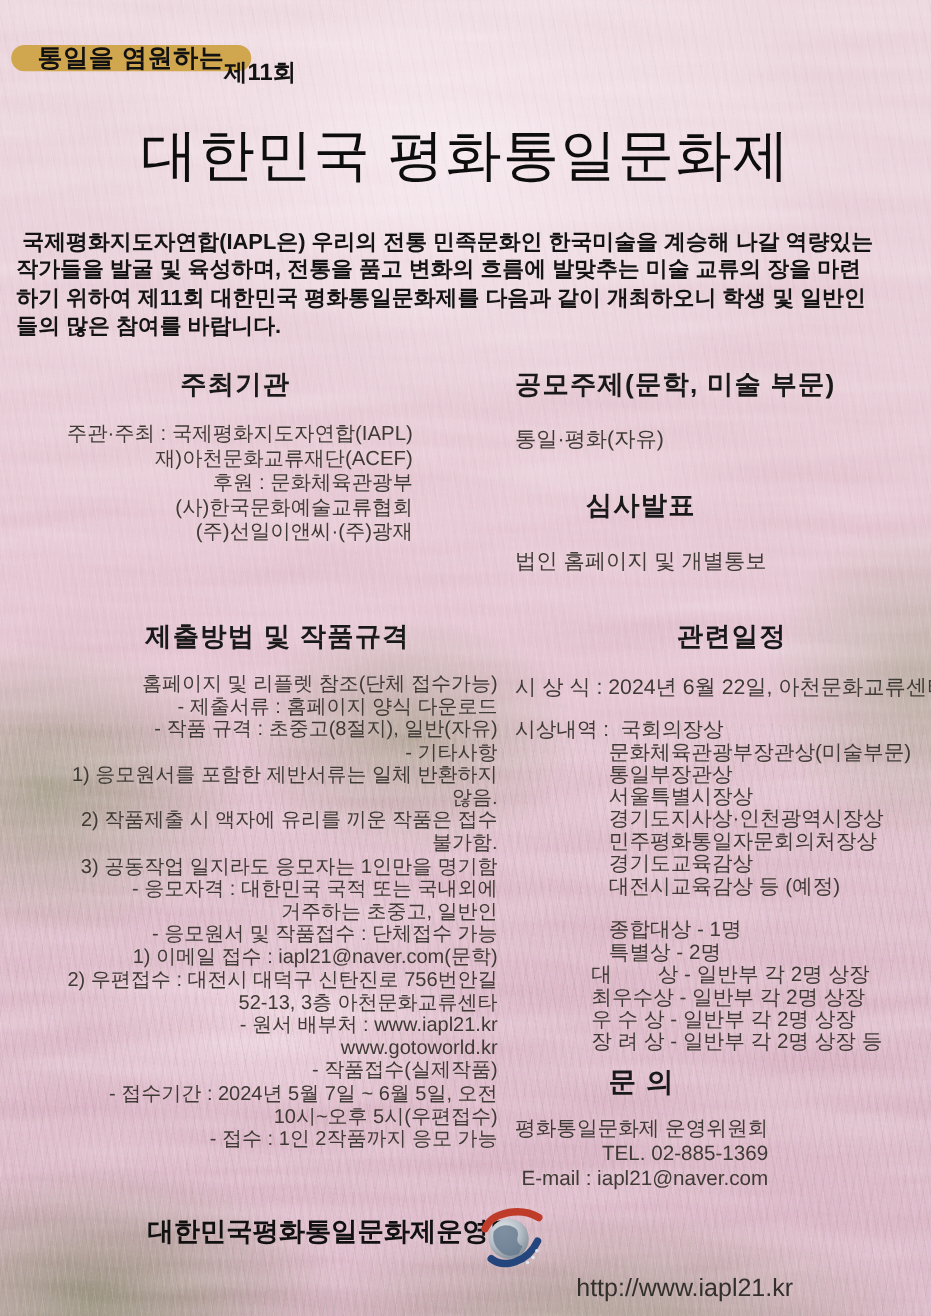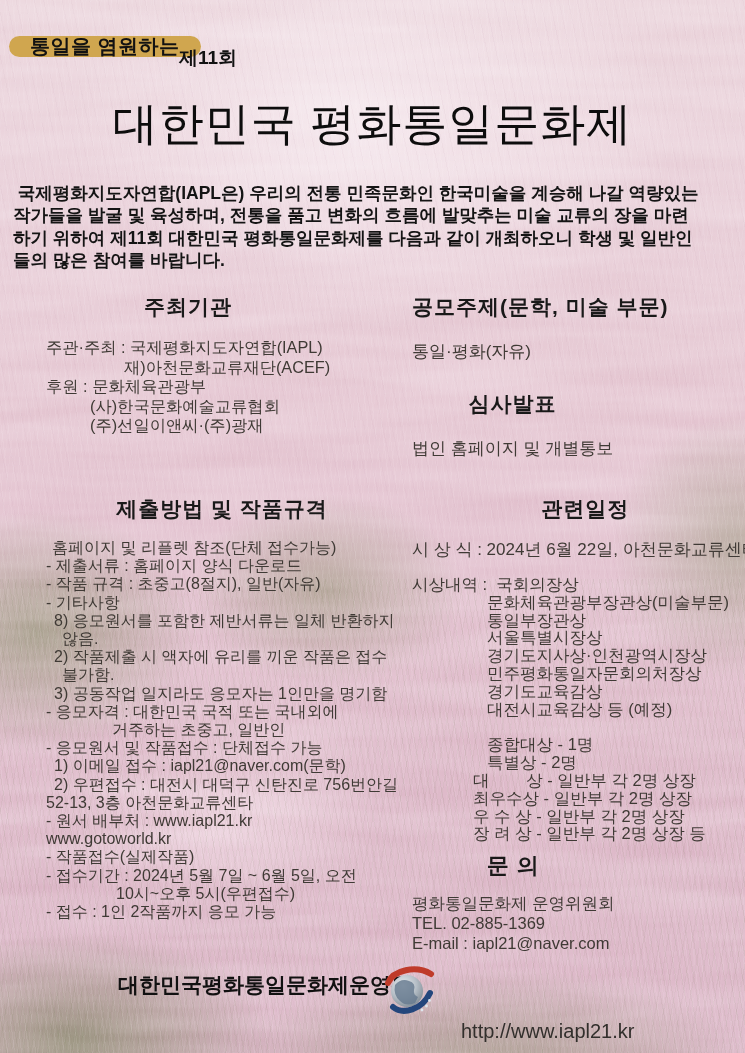--- a/index.html
+++ b/index.html
@@ -41,21 +41,21 @@
     font-size:20px;font-weight:700;color:#121212;letter-spacing:.5px;}
   .edition{position:absolute;left:179px;top:45px;font-size:19px;font-weight:700;color:#121212;}
   .title{position:absolute;left:0;width:100%;top:94px;margin:0;text-align:center;
     font-size:45px;font-weight:400;letter-spacing:1px;color:#0d0d0d;}
   .intro{position:absolute;left:13px;top:182px;width:725px;
     font-size:17.5px;font-weight:700;color:#141414;}
   .intro .il{line-height:22.3px;white-space:pre;}
   .sec{position:absolute;}
   .sec-h{margin:0;font-size:21px;font-weight:700;color:#191919;letter-spacing:1px;text-align:center;}
   .lines{margin-top:17px;}
-  .ln{white-space:pre;font-size:16.3px;line-height:19.5px;color:#3f3a35;}
+  .ln{white-space:pre;font-size:16.3px;line-height:19.5px;color:#3f3a35;text-align:right;}
   .lns .ln{font-size:16px;line-height:18.2px;}
   .ln2{white-space:pre;font-size:16.5px;line-height:17.8px;color:#3f3a35;}
   .body-line{margin-top:19px;font-size:17px;color:#3f3a35;white-space:pre;}
   .ceremony{margin-top:15px;font-size:17px;color:#3f3a35;white-space:pre;}
   .awards{margin-top:15px;}
   .gap18{margin-top:18px;}
   .i4{margin-left:16px}.i6{margin-left:6px}.i8{margin-left:8px}
   .i44{margin-left:44px}.i61{margin-left:61px}.i66{margin-left:66px}
   .i70{margin-left:70px}.i75{margin-left:75px}.i78{margin-left:78px}
   .i80{}.i95{}
@@ -120,21 +120,21 @@
     <div class="body-line">법인 홈페이지 및 개별통보</div>
   </section>
 
   <section class="sec lns" style="left:46px;top:495px;">
     <h2 class="sec-h">제출방법 및 작품규격</h2>
     <div class="lines" style="margin-top:16px;">
       <div class="ln i6">홈페이지 및 리플렛 참조(단체 접수가능)</div>
       <div class="ln">- 제출서류 : 홈페이지 양식 다운로드</div>
       <div class="ln">- 작품 규격 : 초중고(8절지), 일반(자유)</div>
       <div class="ln">- 기타사항</div>
-      <div class="ln i8">8) 응모원서를 포함한 제반서류는 일체 반환하지</div>
+      <div class="ln i8">1) 응모원서를 포함한 제반서류는 일체 반환하지</div>
       <div class="ln i4">않음.</div>
       <div class="ln i8">2) 작품제출 시 액자에 유리를 끼운 작품은 접수</div>
       <div class="ln i4">불가함.</div>
       <div class="ln i8">3) 공동작업 일지라도 응모자는 1인만을 명기함</div>
       <div class="ln">- 응모자격 : 대한민국 국적 또는 국내외에</div>
       <div class="ln i66">거주하는 초중고, 일반인</div>
       <div class="ln">- 응모원서 및 작품접수 : 단체접수 가능</div>
       <div class="ln i8">1) 이메일 접수 : iapl21@naver.com(문학)</div>
       <div class="ln i8">2) 우편접수 : 대전시 대덕구 신탄진로 756번안길</div>
       <div class="ln i80">52-13, 3층 아천문화교류센타</div>

